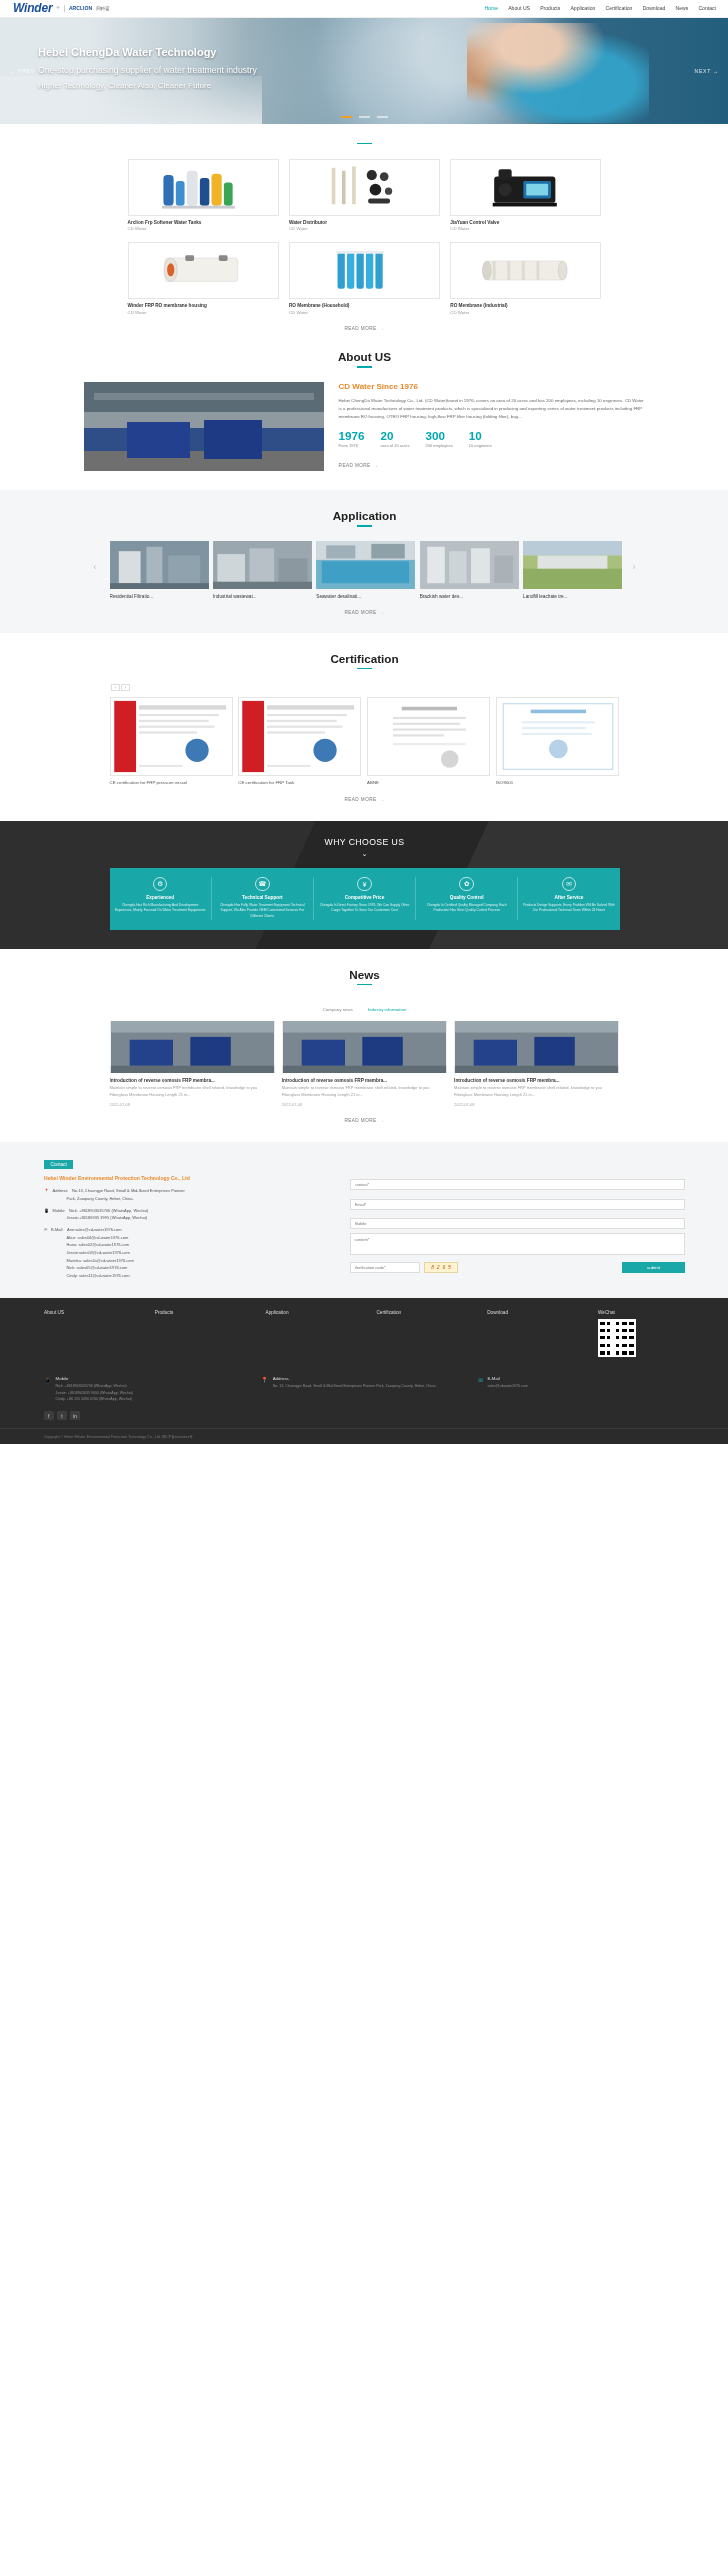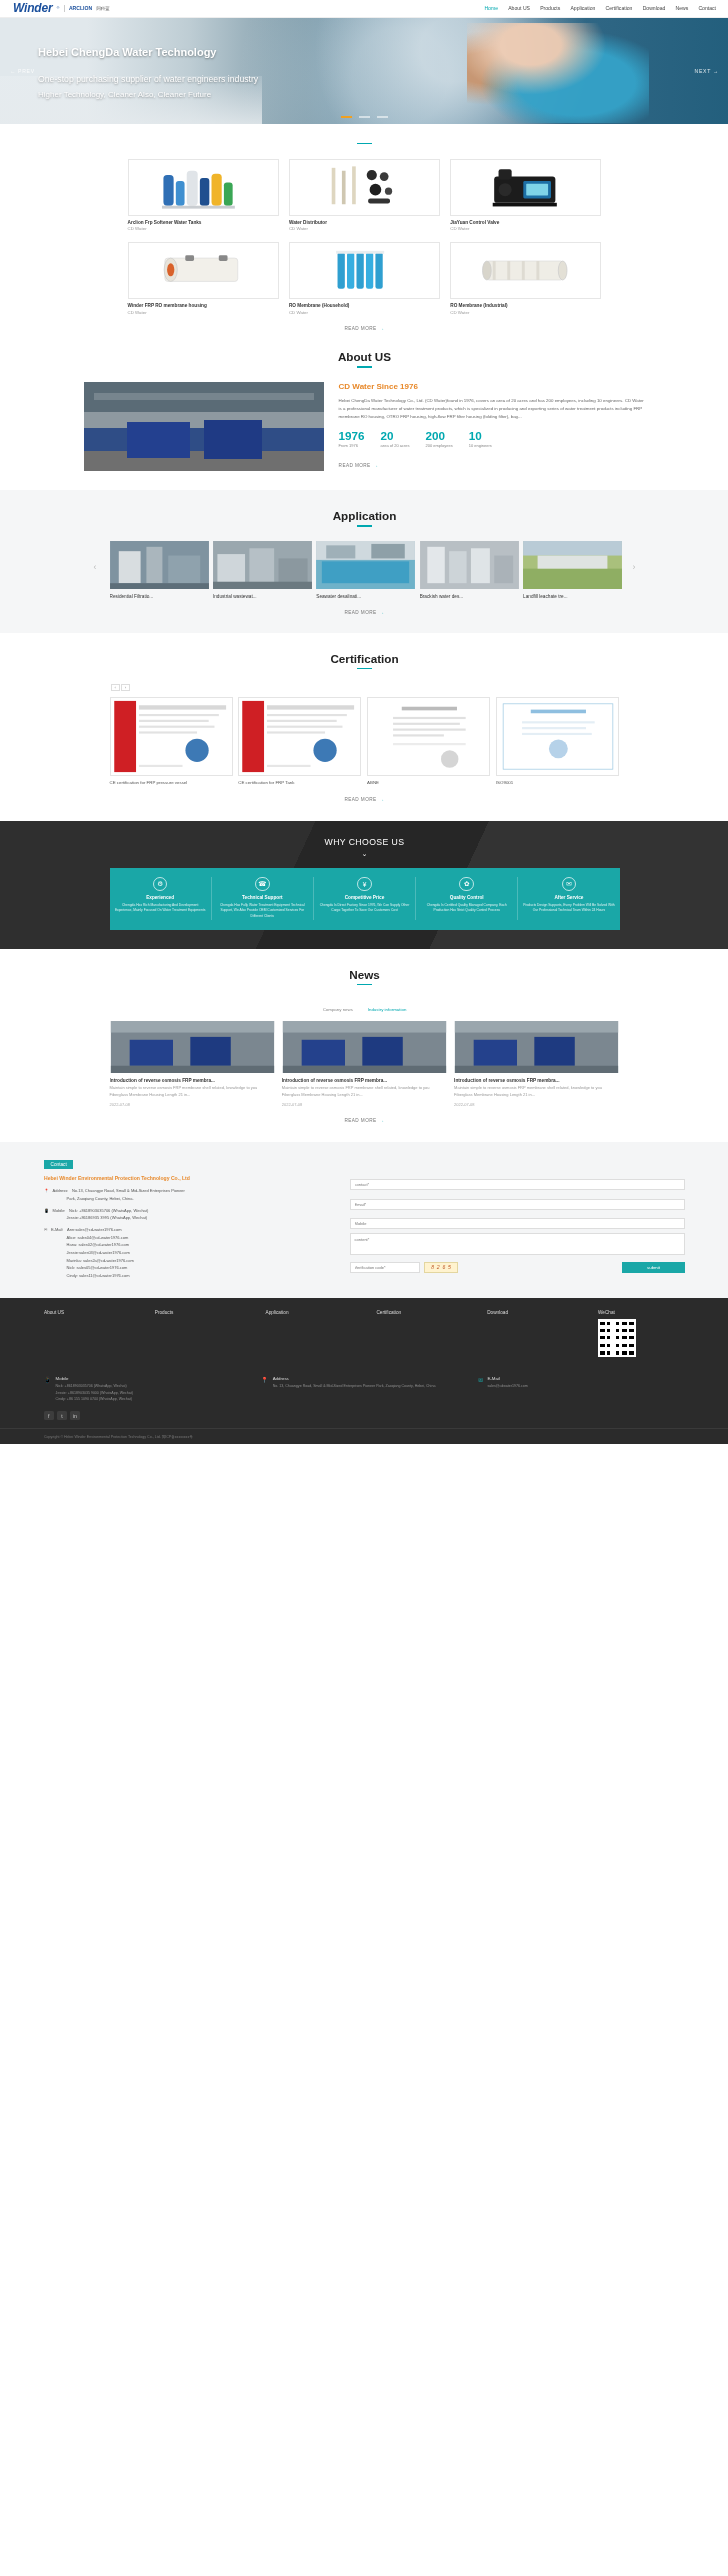--- a/index.html
+++ b/index.html
@@ -59,21 +59,21 @@
     opacity: .95;
   }
   .hero-sink {
     position: absolute; left: 0; bottom: 0; width: 262px; height: 48px;
     background: linear-gradient(180deg, rgba(255,255,255,.15), rgba(230,235,238,.85));
   }
   .hero-text {
     position: absolute; left: 38px; top: 28px; z-index: 3;
   }
   .hero-text h1 {
-    font-size: 11px; color: #fff; font-weight: bold; margin-bottom: 16px;
+    font-size: 11px; color: #fff; font-weight: bold; margin-bottom: 7px;
     text-shadow: 0 0.7px 2.2px rgba(0,0,0,.4);
   }
   .hero-text h2 {
     font-size: 8.7px; color: #fff; font-weight: normal; margin-bottom: 6.6px;
     text-shadow: 0 0.7px 2.2px rgba(0,0,0,.4);
   }
   .hero-text h3 {
     font-size: 8px; color: #fff; font-weight: normal;
     text-shadow: 0 0.7px 2.2px rgba(0,0,0,.4);
   }
@@ -317,21 +317,21 @@
       <a href="#">Contact</a>
     </div>
   </div>
 
   <div class="hero">
     <div class="hero-photo"></div>
     <div class="hero-person"></div>
     <div class="hero-sink"></div>
     <div class="hero-text">
       <h1>Hebei ChengDa Water Technology</h1>
-      <h2>One-stop purchasing supplier of water engineers industry</h2>
+      <h2>One-stop purchasing supplier of water treatment industry</h2>
       <h3>Higher Technology, Cleaner Also, Cleaner Future</h3>
     </div>
     <div class="hero-arrow hero-prev">
       <span>←</span>
       <span>PREV</span>
     </div>
     <div class="hero-arrow hero-next">
       <span>NEXT</span>
       <span>→</span>
     </div>
@@ -463,21 +463,21 @@
         <div class="stats">
           <div>
             <div class="stat-num">1976</div>
             <div class="stat-lbl">From 1976</div>
           </div>
           <div>
             <div class="stat-num">20</div>
             <div class="stat-lbl">area of 20 acres</div>
           </div>
           <div>
-            <div class="stat-num">200</div>
+            <div class="stat-num">300</div>
             <div class="stat-lbl">200 employees</div>
           </div>
           <div>
             <div class="stat-num">10</div>
             <div class="stat-lbl">10 engineers</div>
           </div>
         </div>
         <a href="#" class="about-more">
           <span>READ MORE</span><i>→</i>
         </a>

